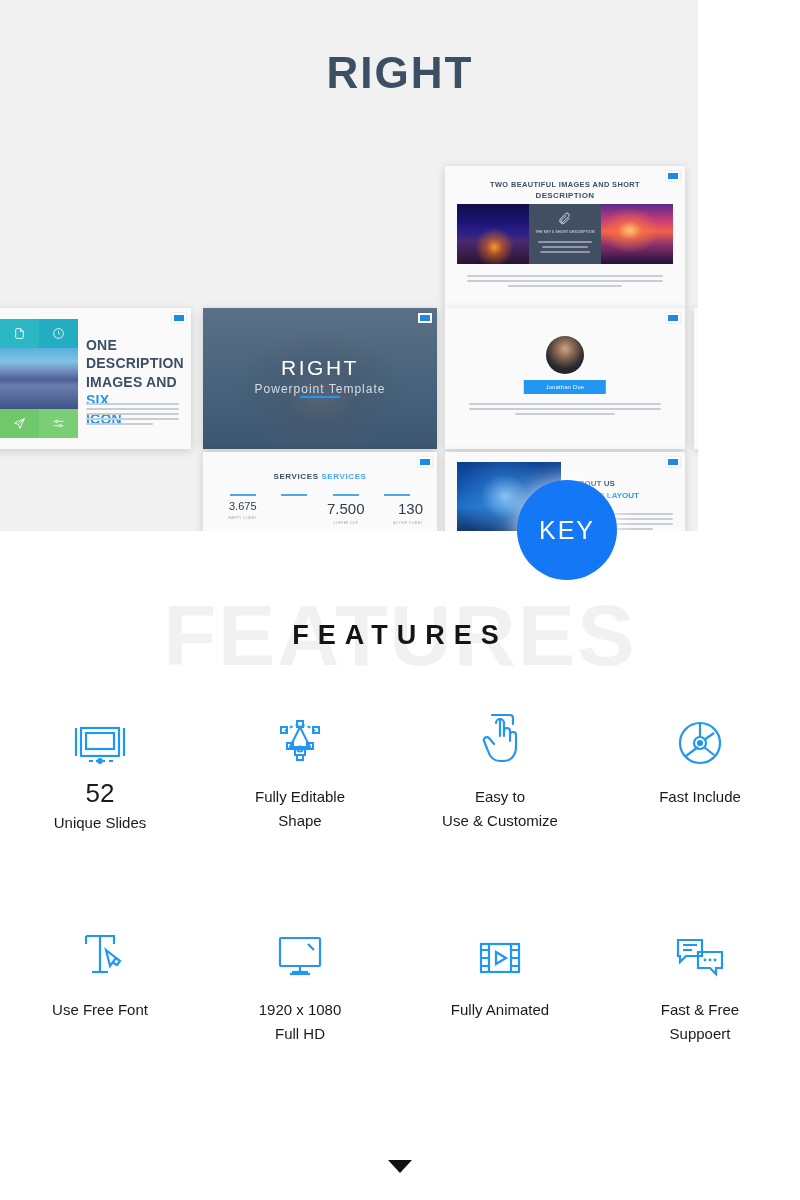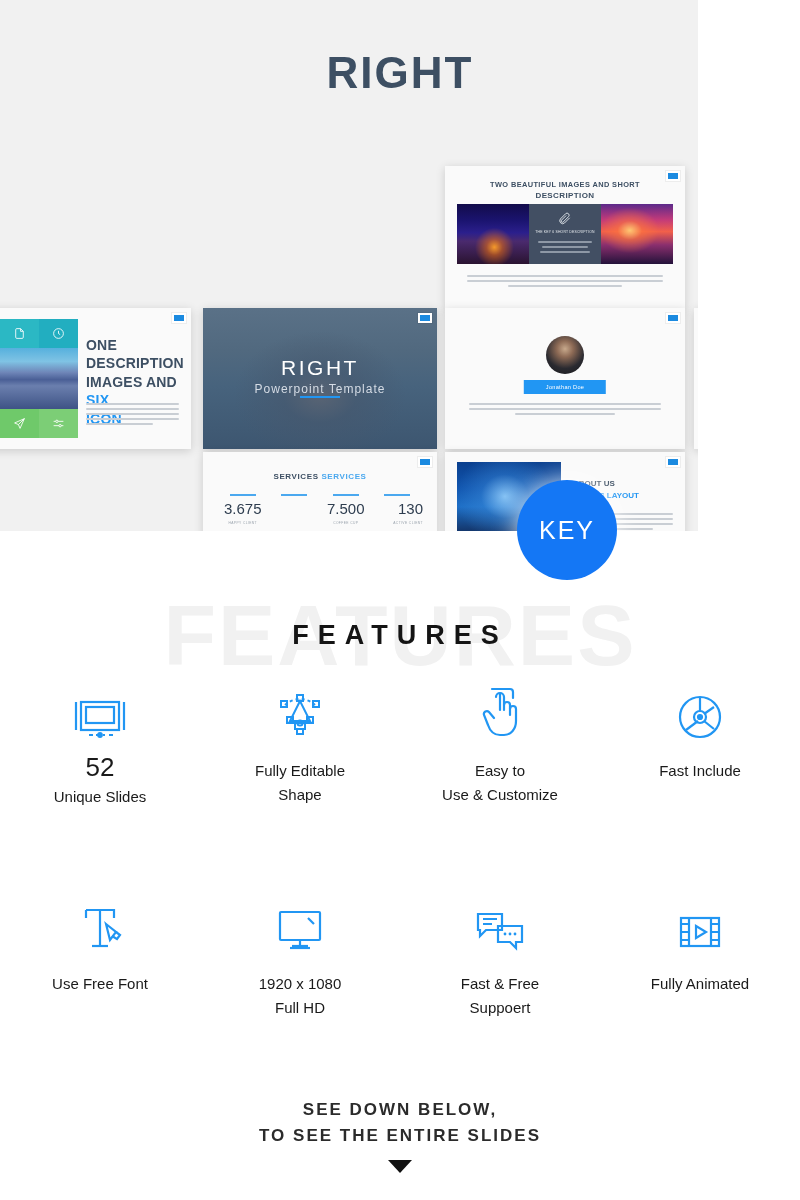--- a/index.html
+++ b/index.html
@@ -95,21 +95,21 @@
   .feat-watermark {
     position: absolute; left: 0; top: 592px; width: 800px; text-align: center;
     font-size: 86px; font-weight: bold; color: #f1f1f1; letter-spacing: 2px;
     line-height: 1;
   }
   .feat-heading {
     position: absolute; left: 0; top: 620px; width: 800px; text-align: center;
     font-size: 27px; font-weight: bold; letter-spacing: 9px; color: #141414;
   }
 
-  .grid { position: absolute; left: 0; top: 679px; width: 644px; }
+  .grid { position: absolute; left: 0; top: 705px; width: 644px; }
   .grid-row { display: flex; width: 800px; }
   .cell { width: 200px; text-align: center; }
   .cell .ico { height: 62px; display: flex; align-items: flex-end; justify-content: center; }
   .cell .big { font-size: 26px; color: #1a1a1a; margin-top: 12px; line-height: 1.15; }
   .cell .cap { font-size: 15px; color: #1a1a1a; line-height: 1.3; margin-top: 4px; }
   .cell .cap-only { margin-top: 20px; }
   .row2 { margin-top: 86px; }
 
   
   .footer-text {
@@ -234,21 +234,21 @@
     </div>
 
     <div class="slide" style="left:203px; top:452px; width:234px; height:141px;">
       <div class="badge"></div>
       <div style="position:absolute; left:0; top:20px; width:100%; text-align:center; font-size:8px; font-weight:bold; color:#3d4f63; letter-spacing:.6px;">
         <span>SERVICES </span><span style="color:#4aa8ef;">SERVICES</span>
       </div>
       <div style="position:absolute; left:14px; top:42px; right:14px; display:flex;">
         <div style="width:25%; text-align:center;">
           <div style="width:26px; height:2px; background:#4aa8ef; margin:0 auto 4px;"></div>
-          <div style="font-size:15px; color:#2e3d4f;">3.675</div>
+          <div style="font-size:11px; color:#2e3d4f;">3.675</div>
           <div style="font-size:3.3px; color:#9aa3ad; letter-spacing:.4px; margin-top:4px;">HAPPY CLIENT</div>
         </div>
         <div style="width:25%; text-align:center;">
           <div style="width:26px; height:2px; background:#4aa8ef; margin:0 auto 4px;"></div>
           <div style="font-size:17px; color:#ef4444;margin-top:37px;">1.200</div>
           <div style="font-size:3.3px; color:#9aa3ad; letter-spacing:.4px; margin-top:4px;">PROJECT DONE</div>
         </div>
         <div style="width:25%; text-align:center;">
           <div style="width:26px; height:2px; background:#4aa8ef; margin:0 auto 4px;"></div>
           <div style="font-size:15px; color:#2e3d4f;">7.500</div>
@@ -372,46 +372,42 @@
             <path d="M16 40h20"></path>
             <path d="M18 38h16"></path>
           </svg>
         </div>
         <div class="cap cap-only">1920 x 1080</div>
         <div class="cap">Full HD</div>
       </div>
 
       <div class="cell">
         <div class="ico">
+          <svg width="52" height="44" viewBox="0 0 52 44" fill="none" stroke="#2196f3" stroke-width="2.2">
+            <rect x="7" y="8" width="38" height="28"></rect>
+            <path d="M15 8v28M37 8v28"></path>
+            <path d="M7 14h8M7 22h8M7 30h8M37 14h8M37 22h8M37 30h8"></path>
+            <path d="M22 16l10 6-10 6z"></path>
+          </svg>
+        </div>
+        <div class="cap cap-only">Fully Animated</div>
+      </div>
+
+      <div class="cell">
+        <div class="ico">
           <svg width="56" height="46" viewBox="0 0 56 46" fill="none" stroke="#2196f3" stroke-width="2.2">
             <path d="M6 6h24v16H14l-6 6v-6H6z"></path>
             <path d="M11 11h14M11 16h9"></path>
             <path d="M26 18h24v16h-6v6l-6-6H26z"></path>
             <circle cx="33" cy="26" r="1.4" fill="#2196f3" stroke="none"></circle>
             <circle cx="38" cy="26" r="1.4" fill="#2196f3" stroke="none"></circle>
             <circle cx="43" cy="26" r="1.4" fill="#2196f3" stroke="none"></circle>
           </svg>
         </div>
         <div class="cap cap-only">Fast &amp; Free</div>
         <div class="cap">Suppoert</div>
       </div>
-
-      <div class="cell">
-        <div class="ico">
-          <svg width="52" height="44" viewBox="0 0 52 44" fill="none" stroke="#2196f3" stroke-width="2.2">
-            <rect x="7" y="8" width="38" height="28"></rect>
-            <path d="M15 8v28M37 8v28"></path>
-            <path d="M7 14h8M7 22h8M7 30h8M37 14h8M37 22h8M37 30h8"></path>
-            <path d="M22 16l10 6-10 6z"></path>
-          </svg>
-        </div>
-        <div class="cap cap-only">Fully Animated</div>
-      </div>
     </div>
   </div>
 
-  <div class="footer-text">
-    <span>SEE DOWN BELOW,</span><br>
-    <span>TO SEE THE ENTIRE SLIDES</span>
-  </div>
   <div class="arrow"></div>
 
 </div>
 
 </body></html>

